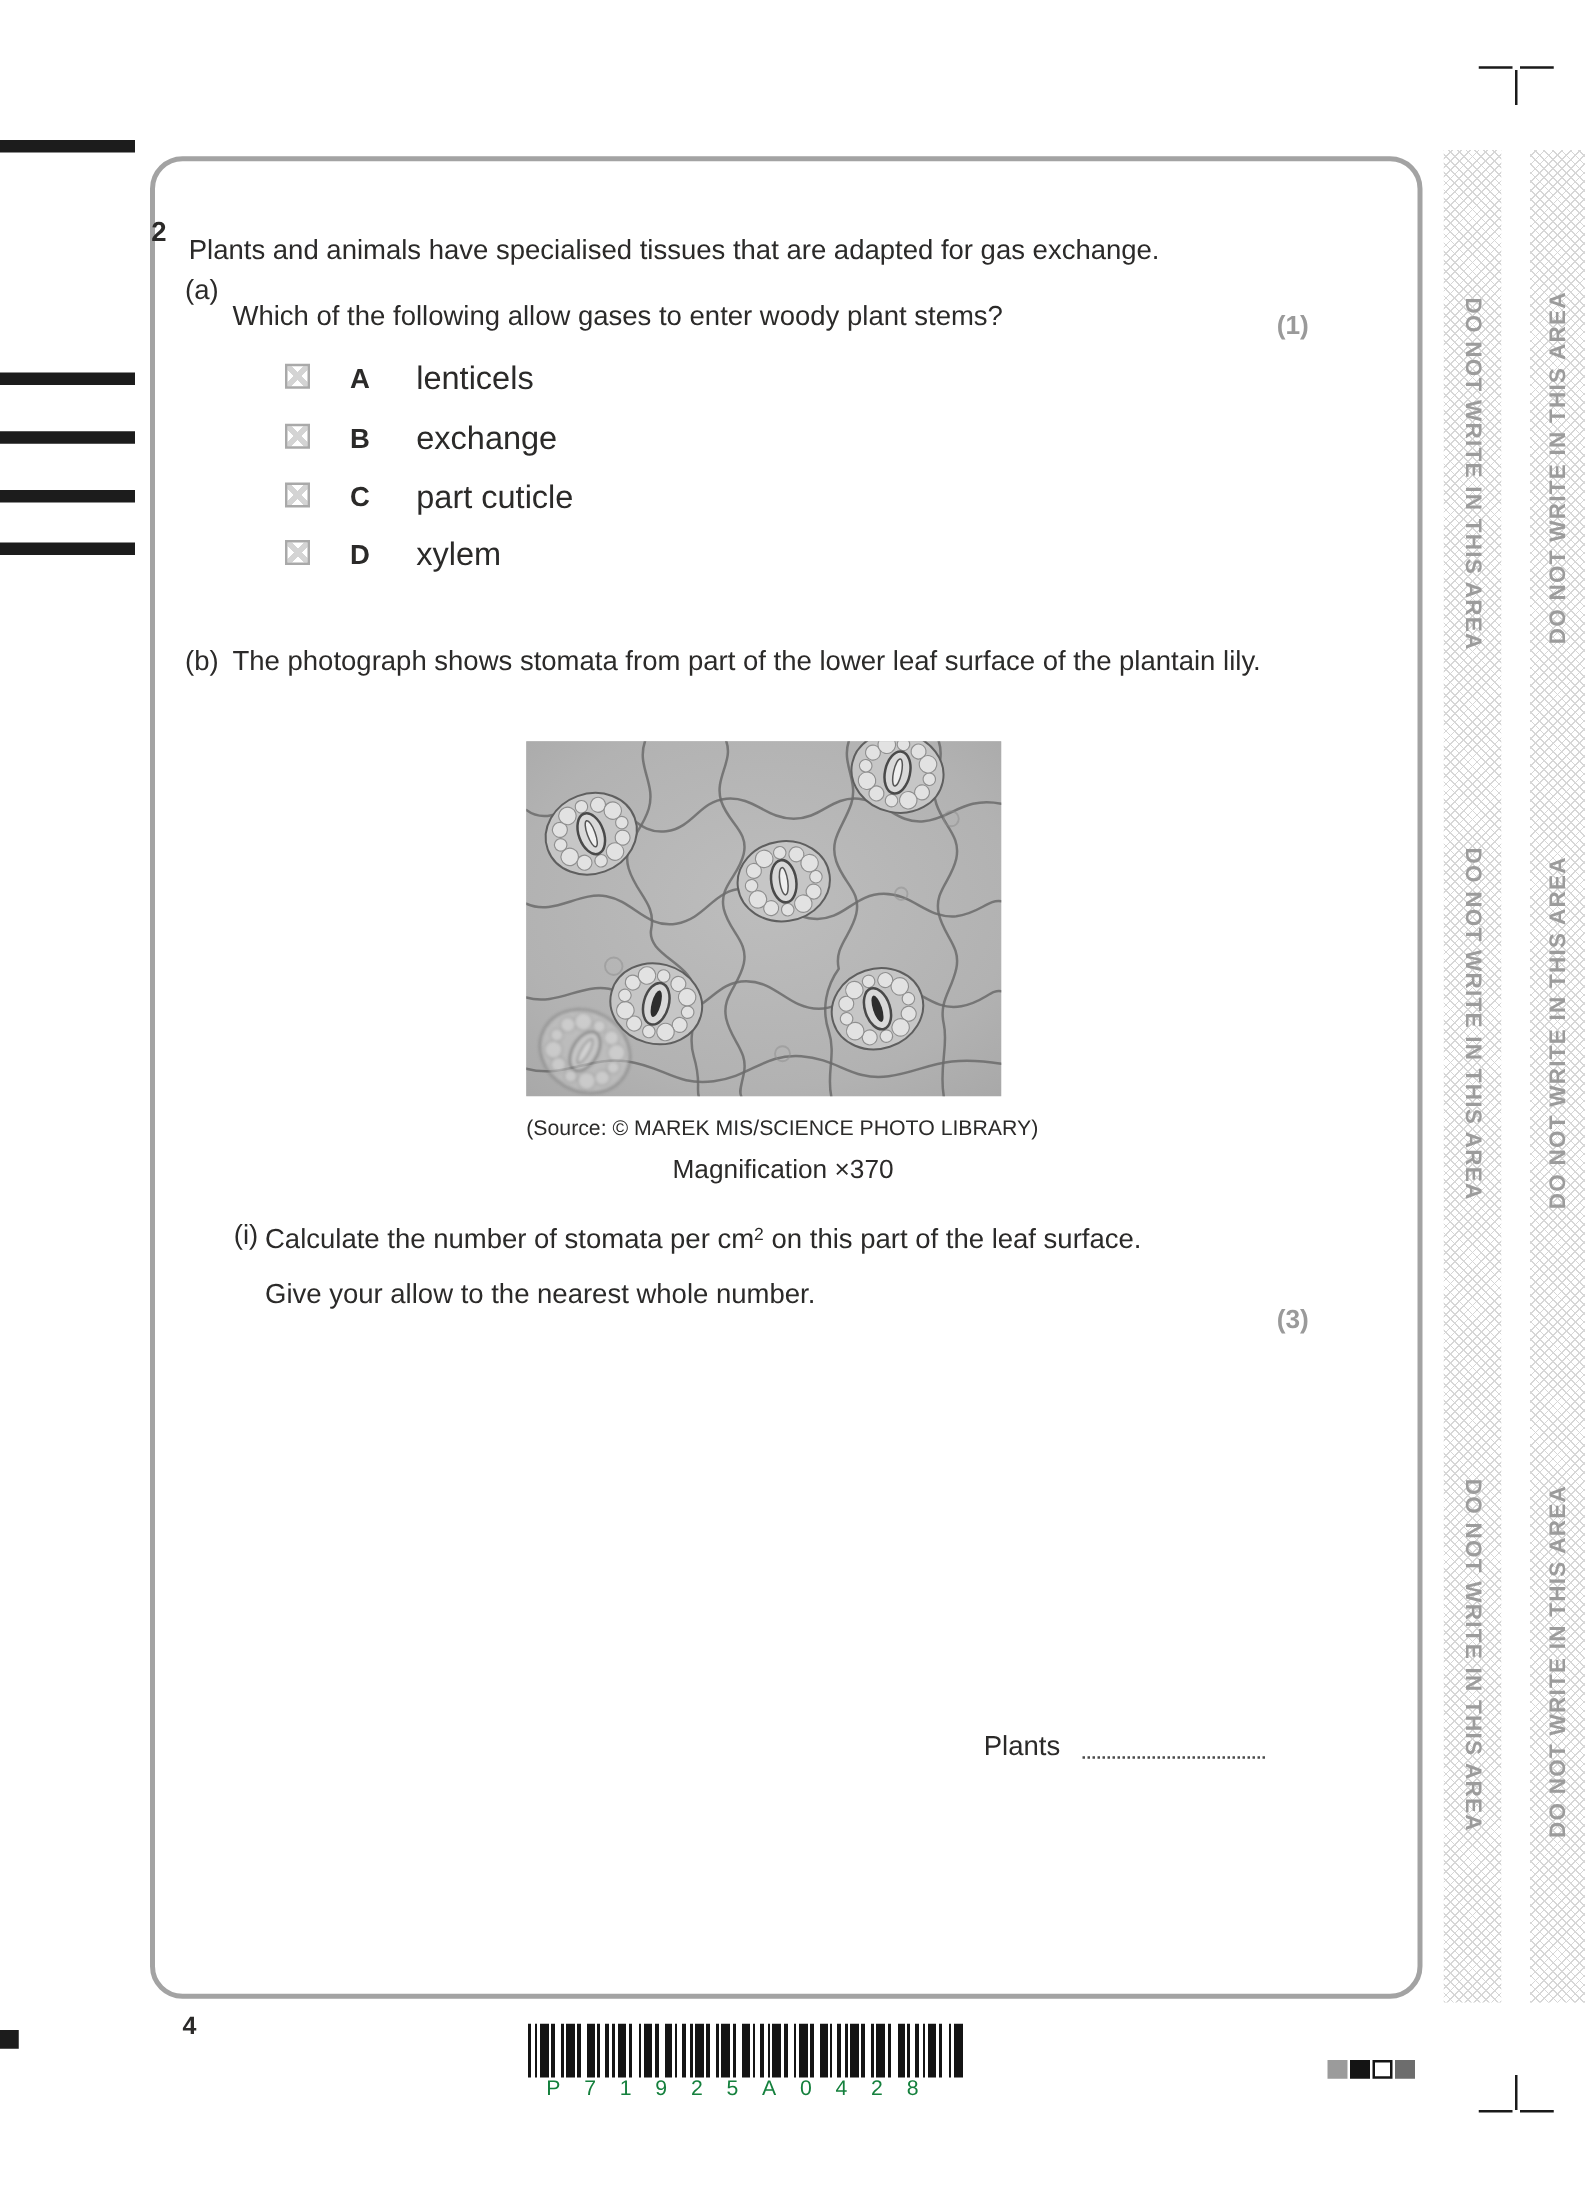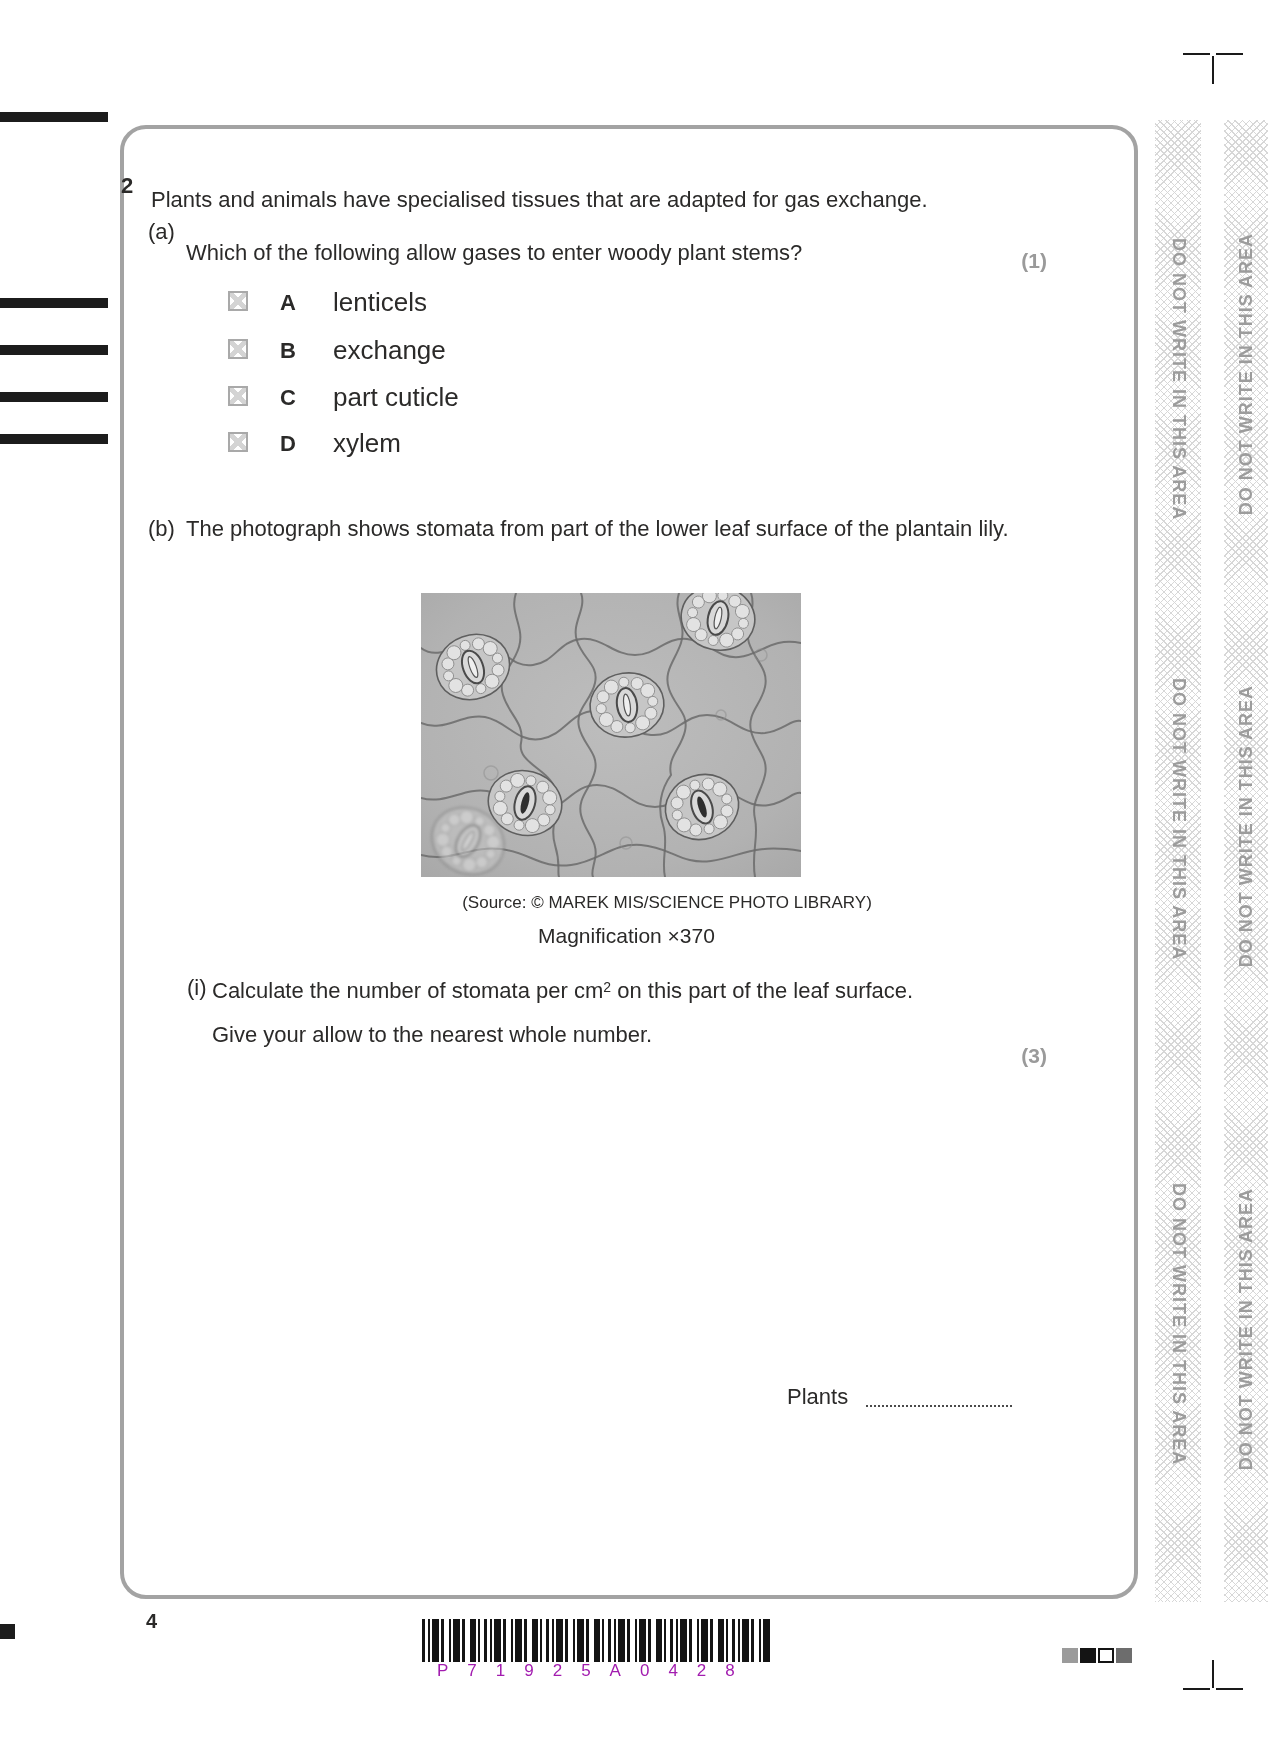--- a/index.html
+++ b/index.html
@@ -68,21 +68,21 @@
   .optletter { position:absolute; left:52px; top:-4px; font-weight:bold; font-size:22px; }
   .opttext   { position:absolute; left:105px; top:-4px; font-size:26px; }
 
   .pb-lab  { left:148px; top:513px; }
   .pb-txt  { left:186px; top:513px; width:830px; white-space:normal; }
 
   
   .photo { left:421px; top:593px; width:380px; height:284px; background:#b3b3b3; }
   .photo svg { display:block; }
 
-  .source { left:421px; top:893px; width:492px; text-align:center;
+  .source { left:421px; top:893px; width:492px; text-align:left;
              font-size:17px; white-space:nowrap; }
   .magnif { left:515px; top:924px; font-size:21px;margin-left:23px; }
 
   .pi-lab  { left:187px; top:972px; }
   .pi-txt  { left:212px; top:972px; }
   .pi-give { left:212px; top:1019px; }
   .pi-marks { left:947px; top:1044px; width:100px; text-align:right; }
 
   .answer-lab  { left:787px; top:1381px; }
   .answer-line { left:866px; top:1383px; width:146px; height:24px;
@@ -98,21 +98,21 @@
       #141414 10px 17px, #fff 17px 19px,
       #141414 19px 22px, #fff 22px 27px,
       #141414 27px 29px, #fff 29px 31px,
       #141414 31px 38px, #fff 38px 40px,
       #141414 40px 43px, #fff 43px 48px,
       #141414 48px 54px, #fff 54px 56px,
       #141414 56px 58px, #fff 58px 62px);
   }
   .barcode-text {
     left:437px; top:1661px; font-size:17px; letter-spacing:19px;
-    color:#a21caf; white-space:nowrap;
+    color:#15803d; white-space:nowrap;
   }
 
   .swatch { top:1648px; width:16px; height:15px; }
   .sw1 { left:1062px; background:#9b9b9b; }
   .sw2 { left:1080px; background:#141414; }
   .sw3 { left:1098px; background:#fff; border:2px solid #141414; }
   .sw4 { left:1116px; background:#6d6d6d; }
 </style>
 </head>
 <body>

